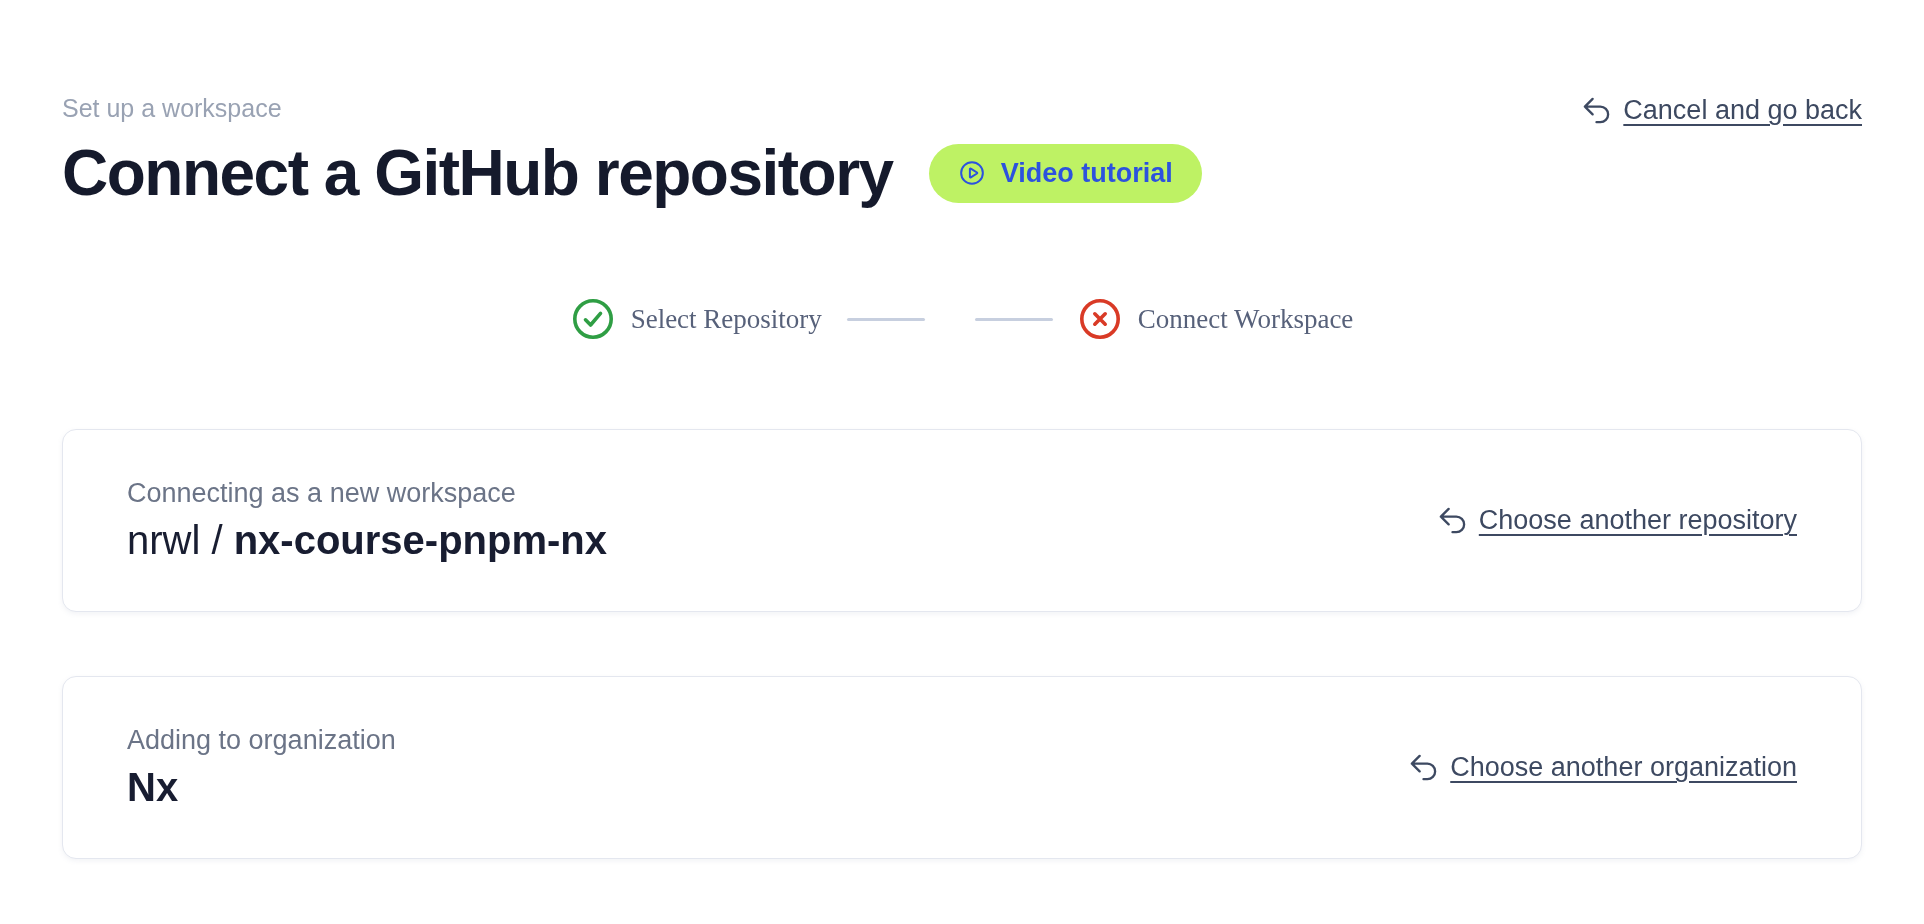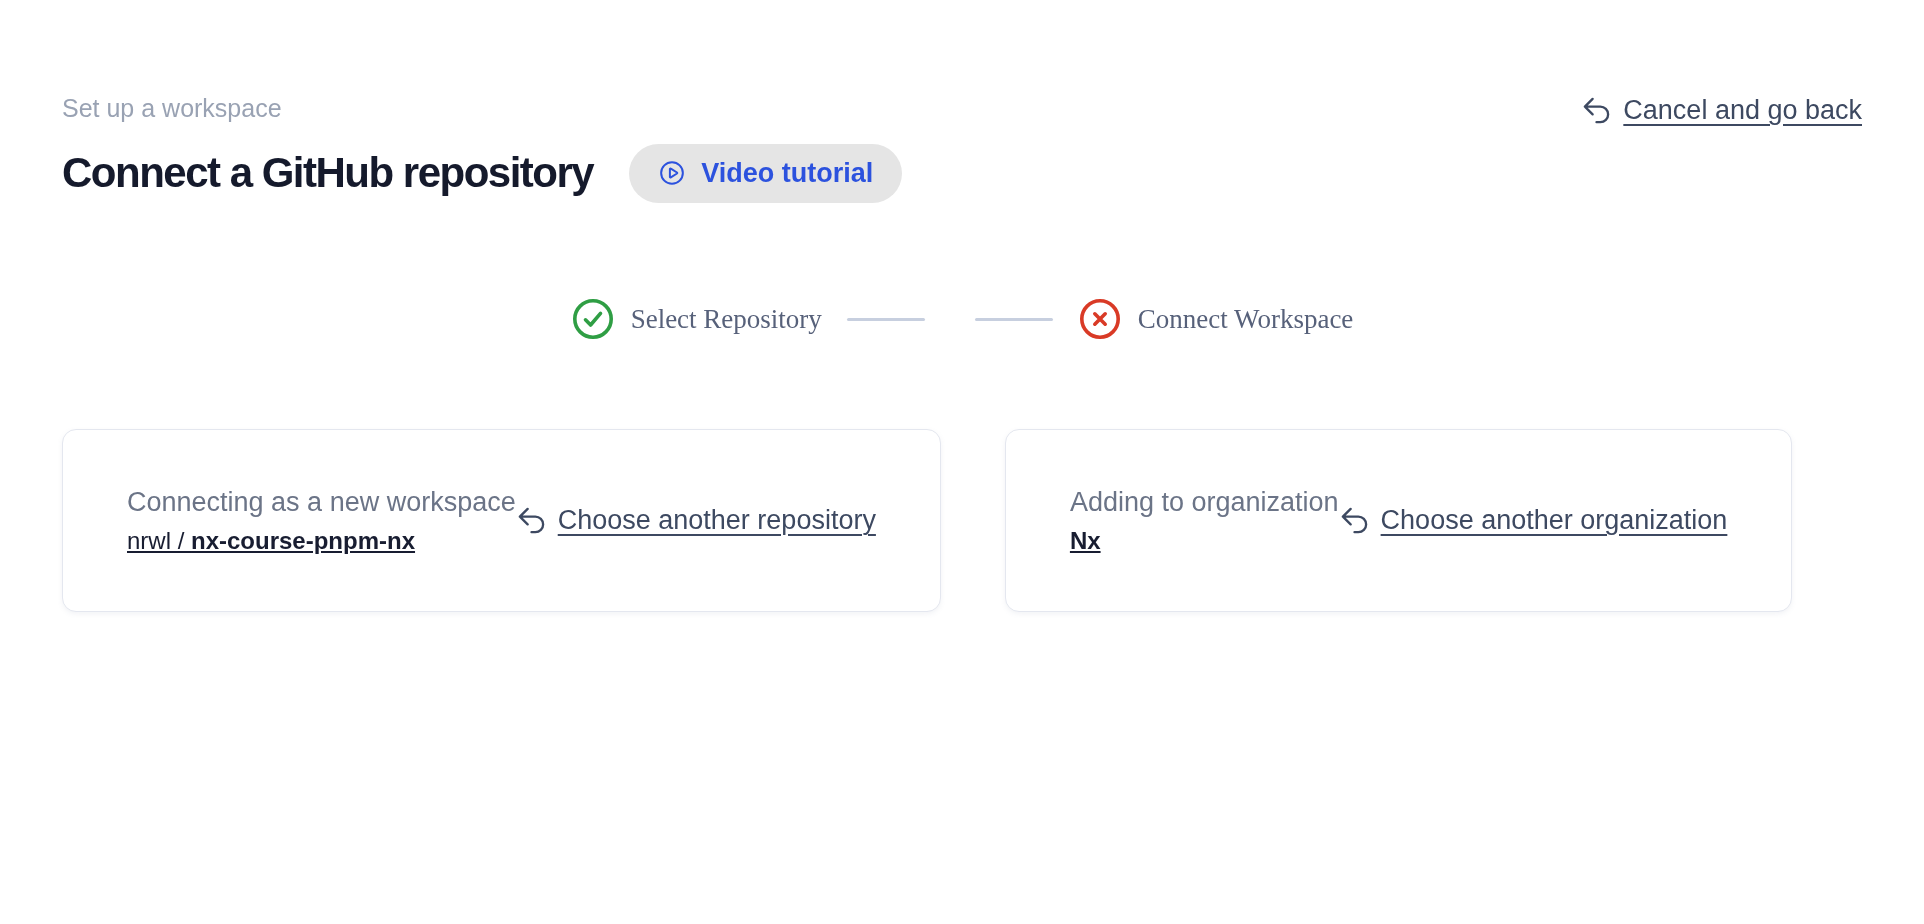--- a/index.html
+++ b/index.html
@@ -11,26 +11,26 @@
   .page { padding: 93px 62px 0 62px; }
 
   
   .header-row { display: flex; justify-content: space-between; align-items: flex-start; }
   .eyebrow {
     font-size: 25px; line-height: 30px; color: #99a2b3; font-weight: 400;
     margin-bottom: 18px;
   }
   .title-row { display: flex; align-items: center; gap: 36px; }
   .page-title {
-    font-size: 42px; line-height: 64px; font-weight: 700; letter-spacing: -1.5px;
+    font-size: 64px; line-height: 64px; font-weight: 700; letter-spacing: -1.5px;
     color: #151a2c;
   }
   .video-pill {
     display: inline-flex; align-items: center; gap: 15px;
-    background: #e5e5e5; color: #2c52de;
+    background: #bef264; color: #2c52de;
     border: none; border-radius: 9999px;
     padding: 14px 29px; font-size: 27px; font-weight: 700;
     font-family: inherit; cursor: pointer;
   }
   .video-pill svg { display: block; }
 
   .text-link {
     display: inline-flex; align-items: flex-start; gap: 11px;
     color: #3d4961; font-size: 27px; font-weight: 500;
     text-decoration: none; cursor: pointer;
@@ -48,33 +48,33 @@
   }
   .step { display: flex; align-items: center; gap: 16px; font-family: Liberation Serif, serif; }
   .step svg { display: block; }
   .step-label { font-size: 27px; font-weight: 500; color: #57617a; white-space: nowrap; }
   .connector {
     width: 78px; height: 3px; background: #c7cfdf; border-radius: 2px;
     margin: 0 25px; flex: 0 0 auto;
   }
 
   
-  .cards { margin-top: 88px; display: flex; flex-direction: row; gap: 64px; }
+  .cards { margin-top: 88px; display: flex; flex-direction: column; gap: 64px; }
   .card {
     background: #ffffff;
     border: 1.5px solid #e4e7ef;
     border-radius: 14px;
     min-height: 183px;
     padding: 0 64px;
     display: flex; align-items: center; justify-content: space-between;
     box-shadow: 0 2px 5px rgba(130, 140, 170, 0.10);
   }
   .card-info { display: flex; flex-direction: column; gap: 9px; }
   .card-label { font-size: 27px; color: #6b7487; font-weight: 400; }
-  .card-value { font-size: 24px; color: #181d31; font-weight: 700; text-decoration: underline; }
+  .card-value { font-size: 40px; color: #181d31; font-weight: 700; }
   .card-value .value-prefix { font-weight: 400; }
 </style>
 </head>
 <body>
 
 <div class="page">
 
   <div class="header-row">
     <div>
       <div class="eyebrow">Set up a workspace</div>

